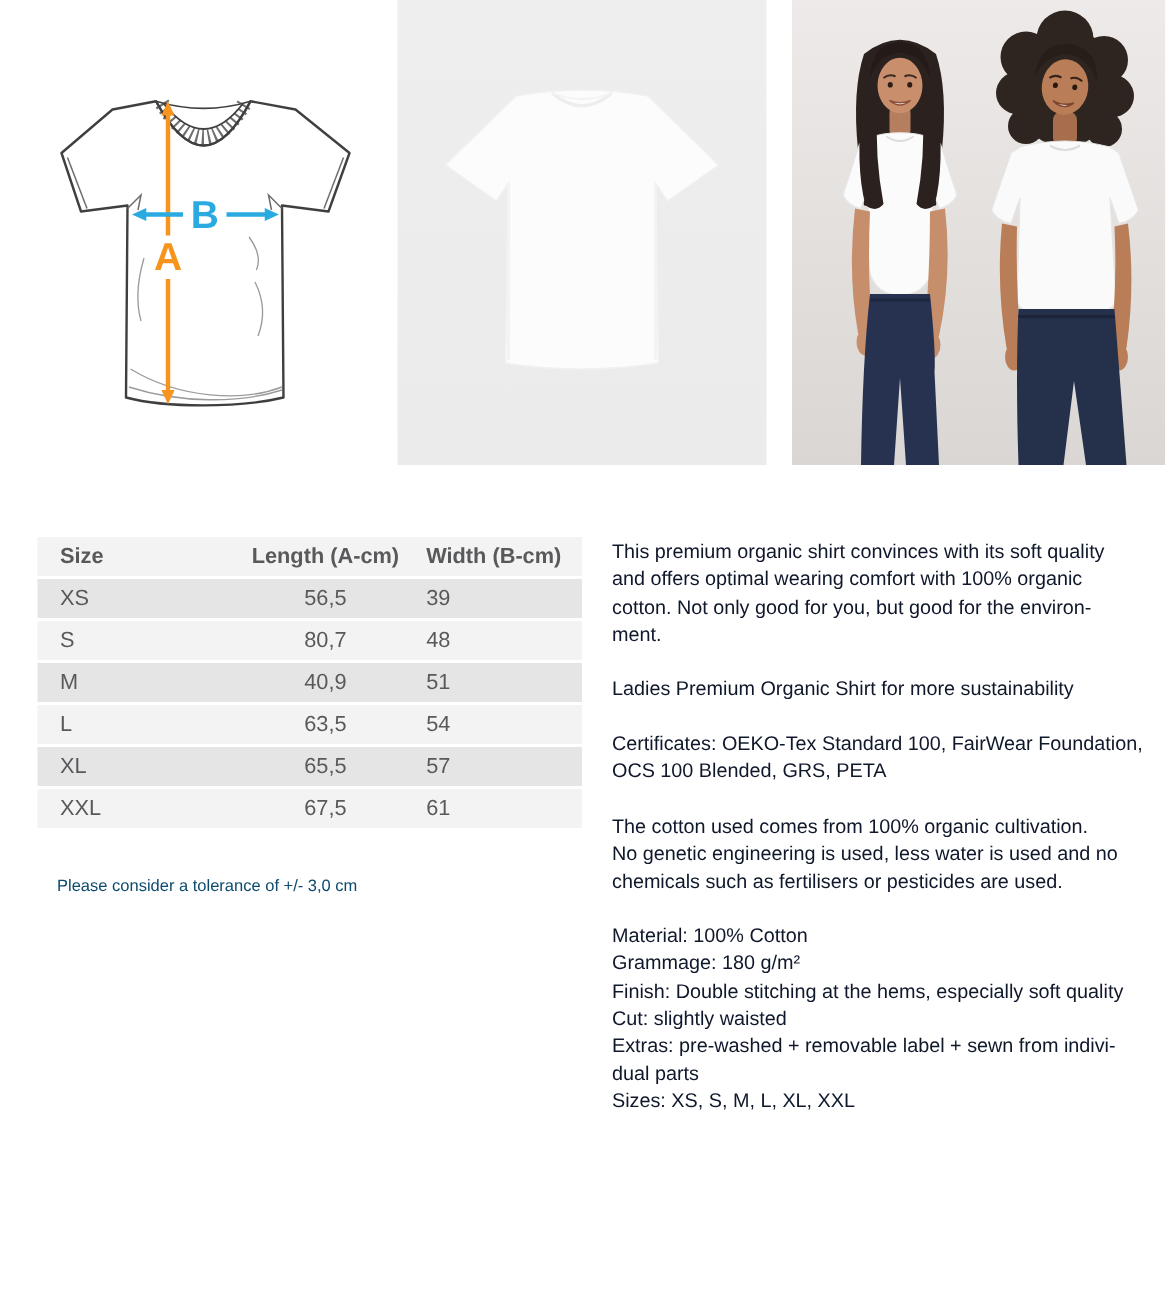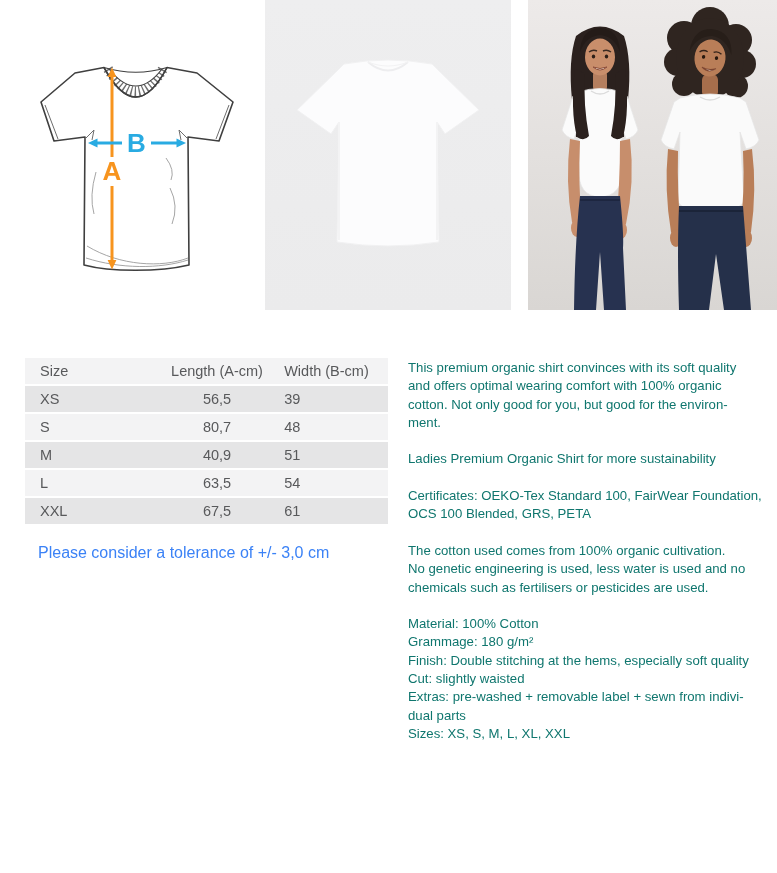--- a/index.html
+++ b/index.html
@@ -10,33 +10,33 @@
   .panel{position:absolute;top:0;height:310px;}
   .panel-diagram{left:0;width:264px;background:#fff;}
   .panel-flat{left:265px;width:246px;background:linear-gradient(180deg,#eeeeef 0%,#ebebec 100%);}
   .panel-models{left:528px;width:249px;background:linear-gradient(180deg,#edeae9 0%,#d9d6d3 100%);}
   .panel svg{display:block;}
 
   
   .size-guide{position:absolute;left:25px;top:356px;width:363px;}
   table.sizes{border-collapse:separate;border-spacing:0 2px;width:363px;
               color:#58595b;font-size:14.5px;}
-  table.sizes th{font-weight:normal;text-align:left;}
+  table.sizes th{font-weight:bold;text-align:left;}
   table.sizes th,table.sizes td{height:26px;vertical-align:middle;padding:0;}
   table.sizes .c1{width:115px;padding-left:15px;}
   table.sizes .c2{width:140px;text-align:center;}
   table.sizes .c3{width:108px;margin-left:36px;}
   table.sizes thead tr{background:#f3f3f4;}
   table.sizes tbody tr:nth-child(odd){background:#e5e5e6;}
   table.sizes tbody tr:nth-child(even){background:#f3f3f4;}
 
-  .tolerance{position:absolute;left:38px;top:544px;font-size:16px;color:#3b82f6;}
+  .tolerance{position:absolute;left:38px;top:585px;font-size:11px;color:#0c4a6e;}
 
   .description{position:absolute;left:408px;top:359px;width:368px;
-               font-size:13.2px;line-height:18.3px;color:#0f766e;white-space:pre-line;}
+               font-size:13.2px;line-height:18.3px;color:#0f172a;white-space:pre-line;}
 </style>
 </head>
 <body>
 
 <div class="page">
 
   <div class="panel panel-diagram">
     <svg width="264" height="310" viewBox="0 -40 264 310">
 
       <g stroke="#3f3f3f" stroke-width="1.6" fill="#ffffff" stroke-linejoin="round">
@@ -188,20 +188,25 @@
           <td class="c1">M</td>
           <td class="c2">40,9</td>
           <td class="c3">51</td>
         </tr>
         <tr>
           <td class="c1">L</td>
           <td class="c2">63,5</td>
           <td class="c3">54</td>
         </tr>
         <tr>
+          <td class="c1">XL</td>
+          <td class="c2">65,5</td>
+          <td class="c3">57</td>
+        </tr>
+        <tr>
           <td class="c1">XXL</td>
           <td class="c2">67,5</td>
           <td class="c3">61</td>
         </tr>
       </tbody>
     </table>
   </div>
 
   <div class="tolerance">Please consider a tolerance of +/- 3,0 cm</div>
 

